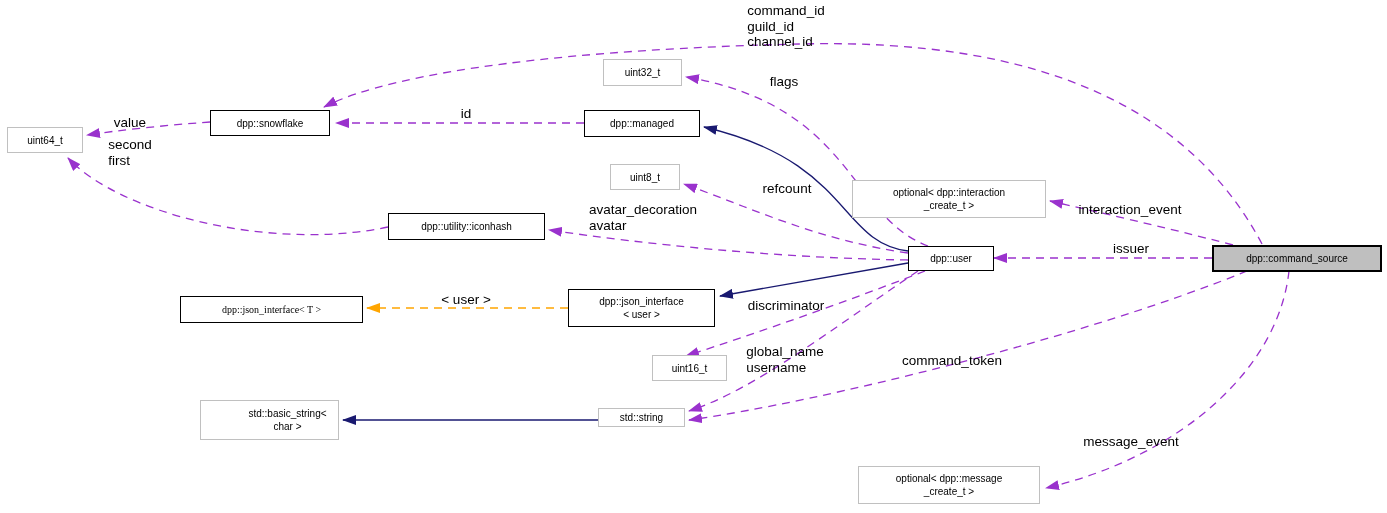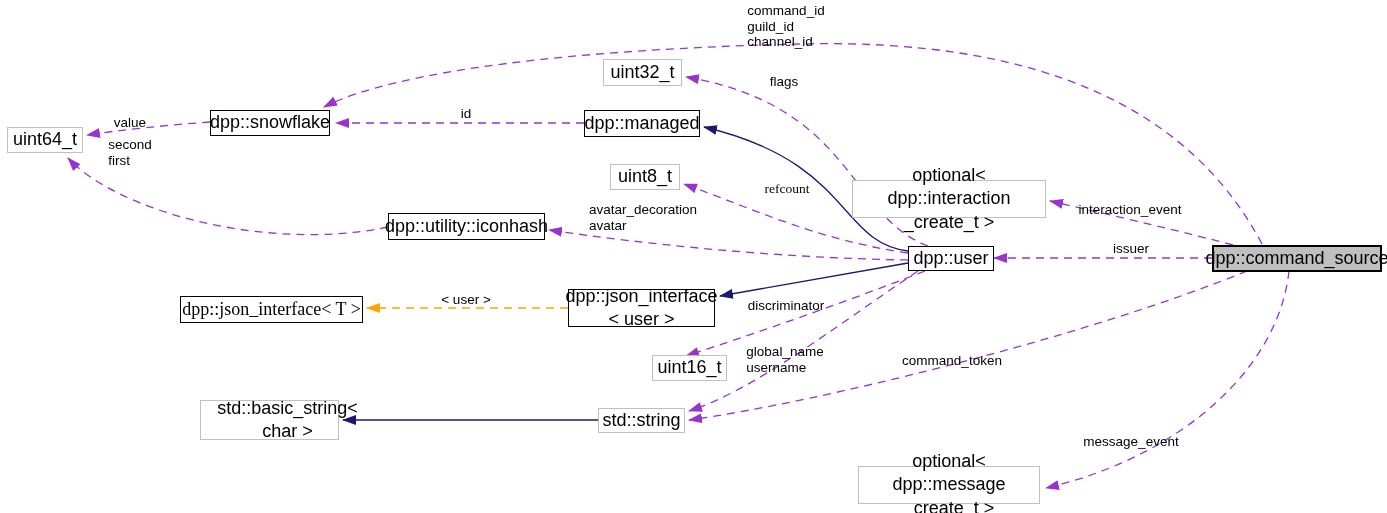--- a/index.html
+++ b/index.html
@@ -24,21 +24,21 @@
   .usage{stroke:var(--usage-edge);fill:none;stroke-width:1.3;stroke-dasharray:8 6;}
   .inherit{stroke:var(--inheritance-edge);fill:none;stroke-width:1.3;}
   .template{stroke:var(--template-edge);fill:none;stroke-width:1.3;stroke-dasharray:8 6;}
   .fill-usage{fill:var(--usage-edge);}
   .fill-inherit{fill:var(--inheritance-edge);}
   .fill-template{fill:var(--template-edge);}
   .node{
     position:absolute;z-index:2;box-sizing:border-box;
     display:flex;align-items:center;justify-content:center;
     background:#fff;border:1px solid var(--node-border-documented);
-    font-size:18px;line-height:1.3;color:#000;
+    font-size:10px;line-height:1.3;color:#000;
     text-align:center;white-space:pre-line;cursor:pointer;
   }
   .node.undoc{border-color:var(--node-border-undocumented);}
   .node.main{background:var(--selected-node-fill);border-width:2px;cursor:default;}
   .edge-label{
     position:absolute;z-index:3;transform:translate(-50%,-50%);
     font-size:13.5px;line-height:1.15;color:var(--label-color);
     text-align:left;white-space:pre-line;pointer-events:none;
   }
 </style>
@@ -103,34 +103,34 @@
   <div class="node" style="left:180px;top:296px;width:183px;height:27px;font-family:Liberation Serif, serif;">dpp::json_interface&lt; T &gt;</div>
 
   <div class="node" style="left:568px;top:289px;width:147px;height:38px;">dpp::json_interface
 &lt; user &gt;</div>
 
   <div class="node undoc" style="left:605px;top:355px;width:75px;height:26px;margin-left:47px;">uint16_t</div>
 
   <div class="node undoc" style="left:200px;top:400px;width:139px;height:40px;padding-left:36px;">std::basic_string&lt;
 char &gt;</div>
 
-  <div class="node undoc" style="left:598px;top:408px;width:87px;height:25px;">std::string</div>
+  <div class="node undoc" style="left:598px;top:408px;width:87px;height:19px;">std::string</div>
 
   <div class="node undoc" style="left:858px;top:466px;width:182px;height:38px;">optional&lt; dpp::message
 _create_t &gt;</div>
 
   <div class="edge-label" style="left:786px;top:26px;">command_id
 guild_id
 channel_id</div>
   <div class="edge-label" style="left:784px;top:82px;">flags</div>
   <div class="edge-label" style="left:130px;top:123px;">value</div>
   <div class="edge-label" style="left:130px;top:153px;">second
 first</div>
   <div class="edge-label" style="left:466px;top:114px;">id</div>
-  <div class="edge-label" style="left:787px;top:189px;font-family:Liberation Serif, serif;">refcount</div>
+  <div class="edge-label" style="left:787px;top:189px;">refcount</div>
   <div class="edge-label" style="left:643px;top:218px;">avatar_decoration
 avatar</div>
   <div class="edge-label" style="left:1130px;top:210px;">interaction_event</div>
   <div class="edge-label" style="left:1131px;top:249px;">issuer</div>
   <div class="edge-label" style="left:466px;top:300px;">&lt; user &gt;</div>
   <div class="edge-label" style="left:786px;top:306px;">discriminator</div>
   <div class="edge-label" style="left:785px;top:360px;">global_name
 username</div>
   <div class="edge-label" style="left:952px;top:333px;margin-top:28px;">command_token</div>
   <div class="edge-label" style="left:1131px;top:442px;">message_event</div>

